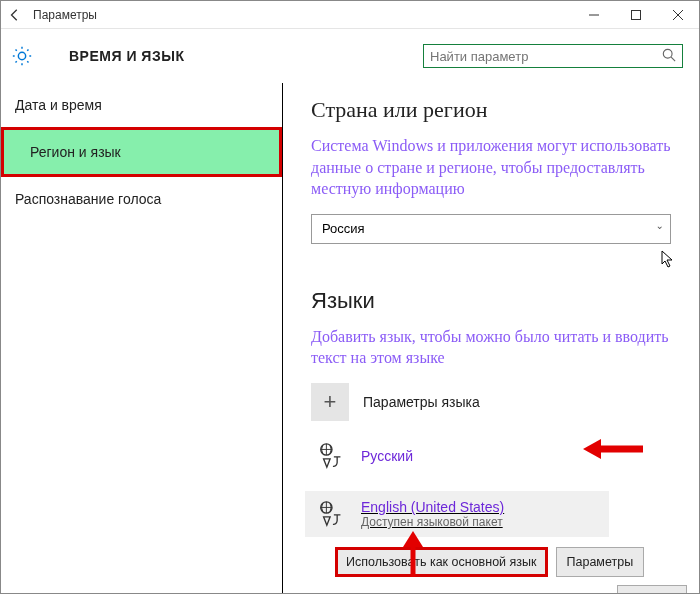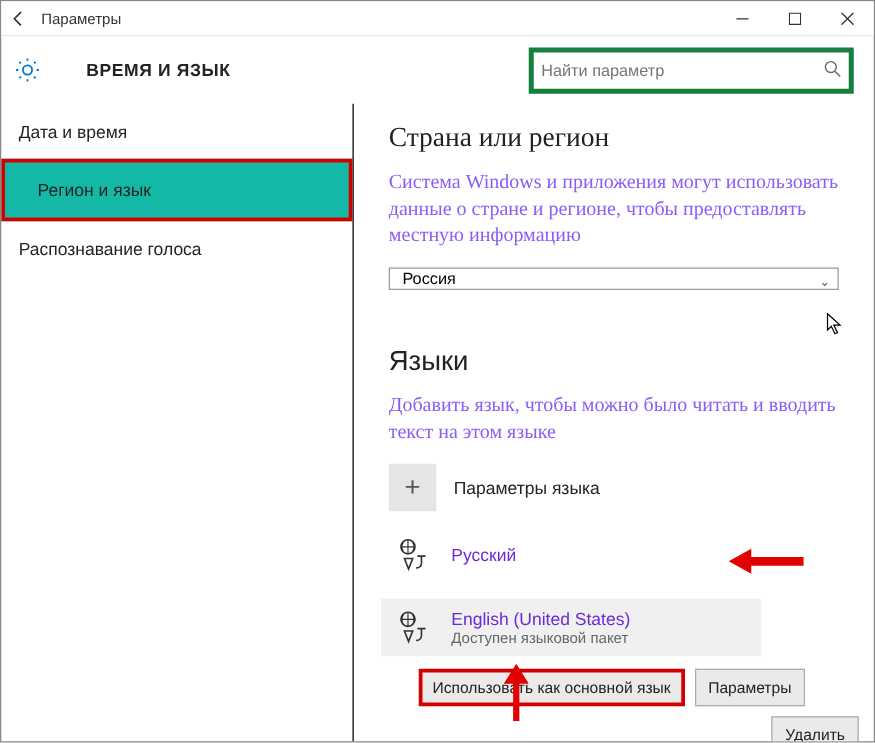--- a/index.html
+++ b/index.html
@@ -6,36 +6,36 @@
   body { width: 700px; height: 594px; background: #fff; overflow: hidden; border: 1px solid #888; position: relative; }
 
   .titlebar { height: 28px; display: flex; align-items: center; background: #fff; border-bottom: 1px solid #e5e5e5; }
   .tb-back { width: 28px; display:flex; justify-content:center; align-items:center; font-size: 14px; color:#333; }
   .tb-title { flex:1; font-size:12px; color:#333; padding-left:4px; }
   .tb-btn { width:42px; height:28px; display:flex; justify-content:center; align-items:center; font-size:12px; color:#333; }
 
   .header { display:flex; align-items:center; height:54px; padding:0 10px; }
   .gear { width:22px; height:22px; margin-right:12px; color:#0078d7; }
   .htitle { font-size:14px; font-weight:600; letter-spacing:0.5px; color:#222; flex:1;padding-left:24px; }
-  .search { width:260px; height:37px; border:4px solid #15803d; display:flex; align-items:center; padding:0 6px; margin-right:6px; background:#fff; }
+  .search { width:260px; height:24px; border:1px solid #15803d; display:flex; align-items:center; padding:0 6px; margin-right:6px; background:#fff; }
   .search input { flex:1; border:none; outline:none; font-size:13px; background:transparent; color:#555; }
   .search-icon { color:#666; font-size:14px; }
 
   .body { display:flex; height: calc(594px - 28px - 54px); }
 
   .sidebar { width:282px; border-right:1px solid #000000; }
   .side-item { padding:14px 14px; font-size:14px; color:#222; cursor:default; }
-  .side-item.sel { background:#14b8a6;padding-left:26px; }
+  .side-item.sel { background:#86efac;padding-left:26px; }
   .side-highlight { border:3px solid #d40000; }
 
   .content { flex:1; padding:14px 22px 10px 28px; overflow:hidden; position:relative; }
   .h1 { font-size:22px; font-weight:400; color:#222; margin-bottom:12px;font-family:Liberation Serif, serif; }
   .desc { font-size:16px; color:#8b5cf6; line-height:1.35; margin-bottom:14px;font-family:Liberation Serif, serif; }
 
-  .dropdown { width:360px; height:18px; border:1px solid #999; display:flex; align-items:center; padding:0 22px 0 10px; font-size:13px; position:relative; }
+  .dropdown { width:360px; height:30px; border:1px solid #999; display:flex; align-items:center; padding:0 22px 0 10px; font-size:13px; position:relative; }
   .dropdown .chev { position:absolute; right:6px; top:5px; font-size:10px; color:#555; }
   .cursor { position:absolute; left:350px; top:36px; font-size:15px; color:#000; pointer-events:none; }
 
   .h2 { font-size:22px; font-weight:400; color:#222; margin-top:44px; margin-bottom:12px; }
 
   .add-row { display:flex; align-items:center; gap:14px; margin-top:6px; }
   .plusbox { width:38px; height:38px; background:#e5e5e5; display:flex; align-items:center; justify-content:center; font-size:22px; color:#555; }
   .add-label { font-size:14px; color:#222; }
 
   .lang-item { display:flex; align-items:center; gap:14px; padding:8px 6px; margin-top:12px; }
@@ -137,21 +137,21 @@
       <svg class="lang-icon" viewBox="0 0 32 32">
         <circle cx="10" cy="9" r="6" stroke="#333" stroke-width="1.4" fill="none"></circle>
         <path d="M4 9 H16 M10 3 V15 M6 5 A8 8 0 0 0 6 13 M14 5 A8 8 0 0 1 14 13" stroke="#333" stroke-width="1" fill="none"></path>
         <path d="M7 19 L14 19 L10.5 28 Z M18 17 L25 17 M21.5 17 L21.5 23 A4 4 0 0 1 17 27" stroke="#333" stroke-width="1.4" fill="none"></path>
       </svg>
       <div class="lang-text">
         <div class="lang-name">Русский</div>
       </div>
     </div>
 
-    <div class="lang-item sel" style="width:304px;">
+    <div class="lang-item sel" style="width:304px;text-decoration:underline;">
       <svg class="lang-icon" viewBox="0 0 32 32">
         <circle cx="10" cy="9" r="6" stroke="#333" stroke-width="1.4" fill="none"></circle>
         <path d="M4 9 H16 M10 3 V15 M6 5 A8 8 0 0 0 6 13 M14 5 A8 8 0 0 1 14 13" stroke="#333" stroke-width="1" fill="none"></path>
         <path d="M7 19 L14 19 L10.5 28 Z M18 17 L25 17 M21.5 17 L21.5 23 A4 4 0 0 1 17 27" stroke="#333" stroke-width="1.4" fill="none"></path>
       </svg>
       <div class="lang-text">
         <div class="lang-name">English (United States)</div>
         <div class="lang-sub">Доступен языковой пакет</div>
       </div>
     </div>

